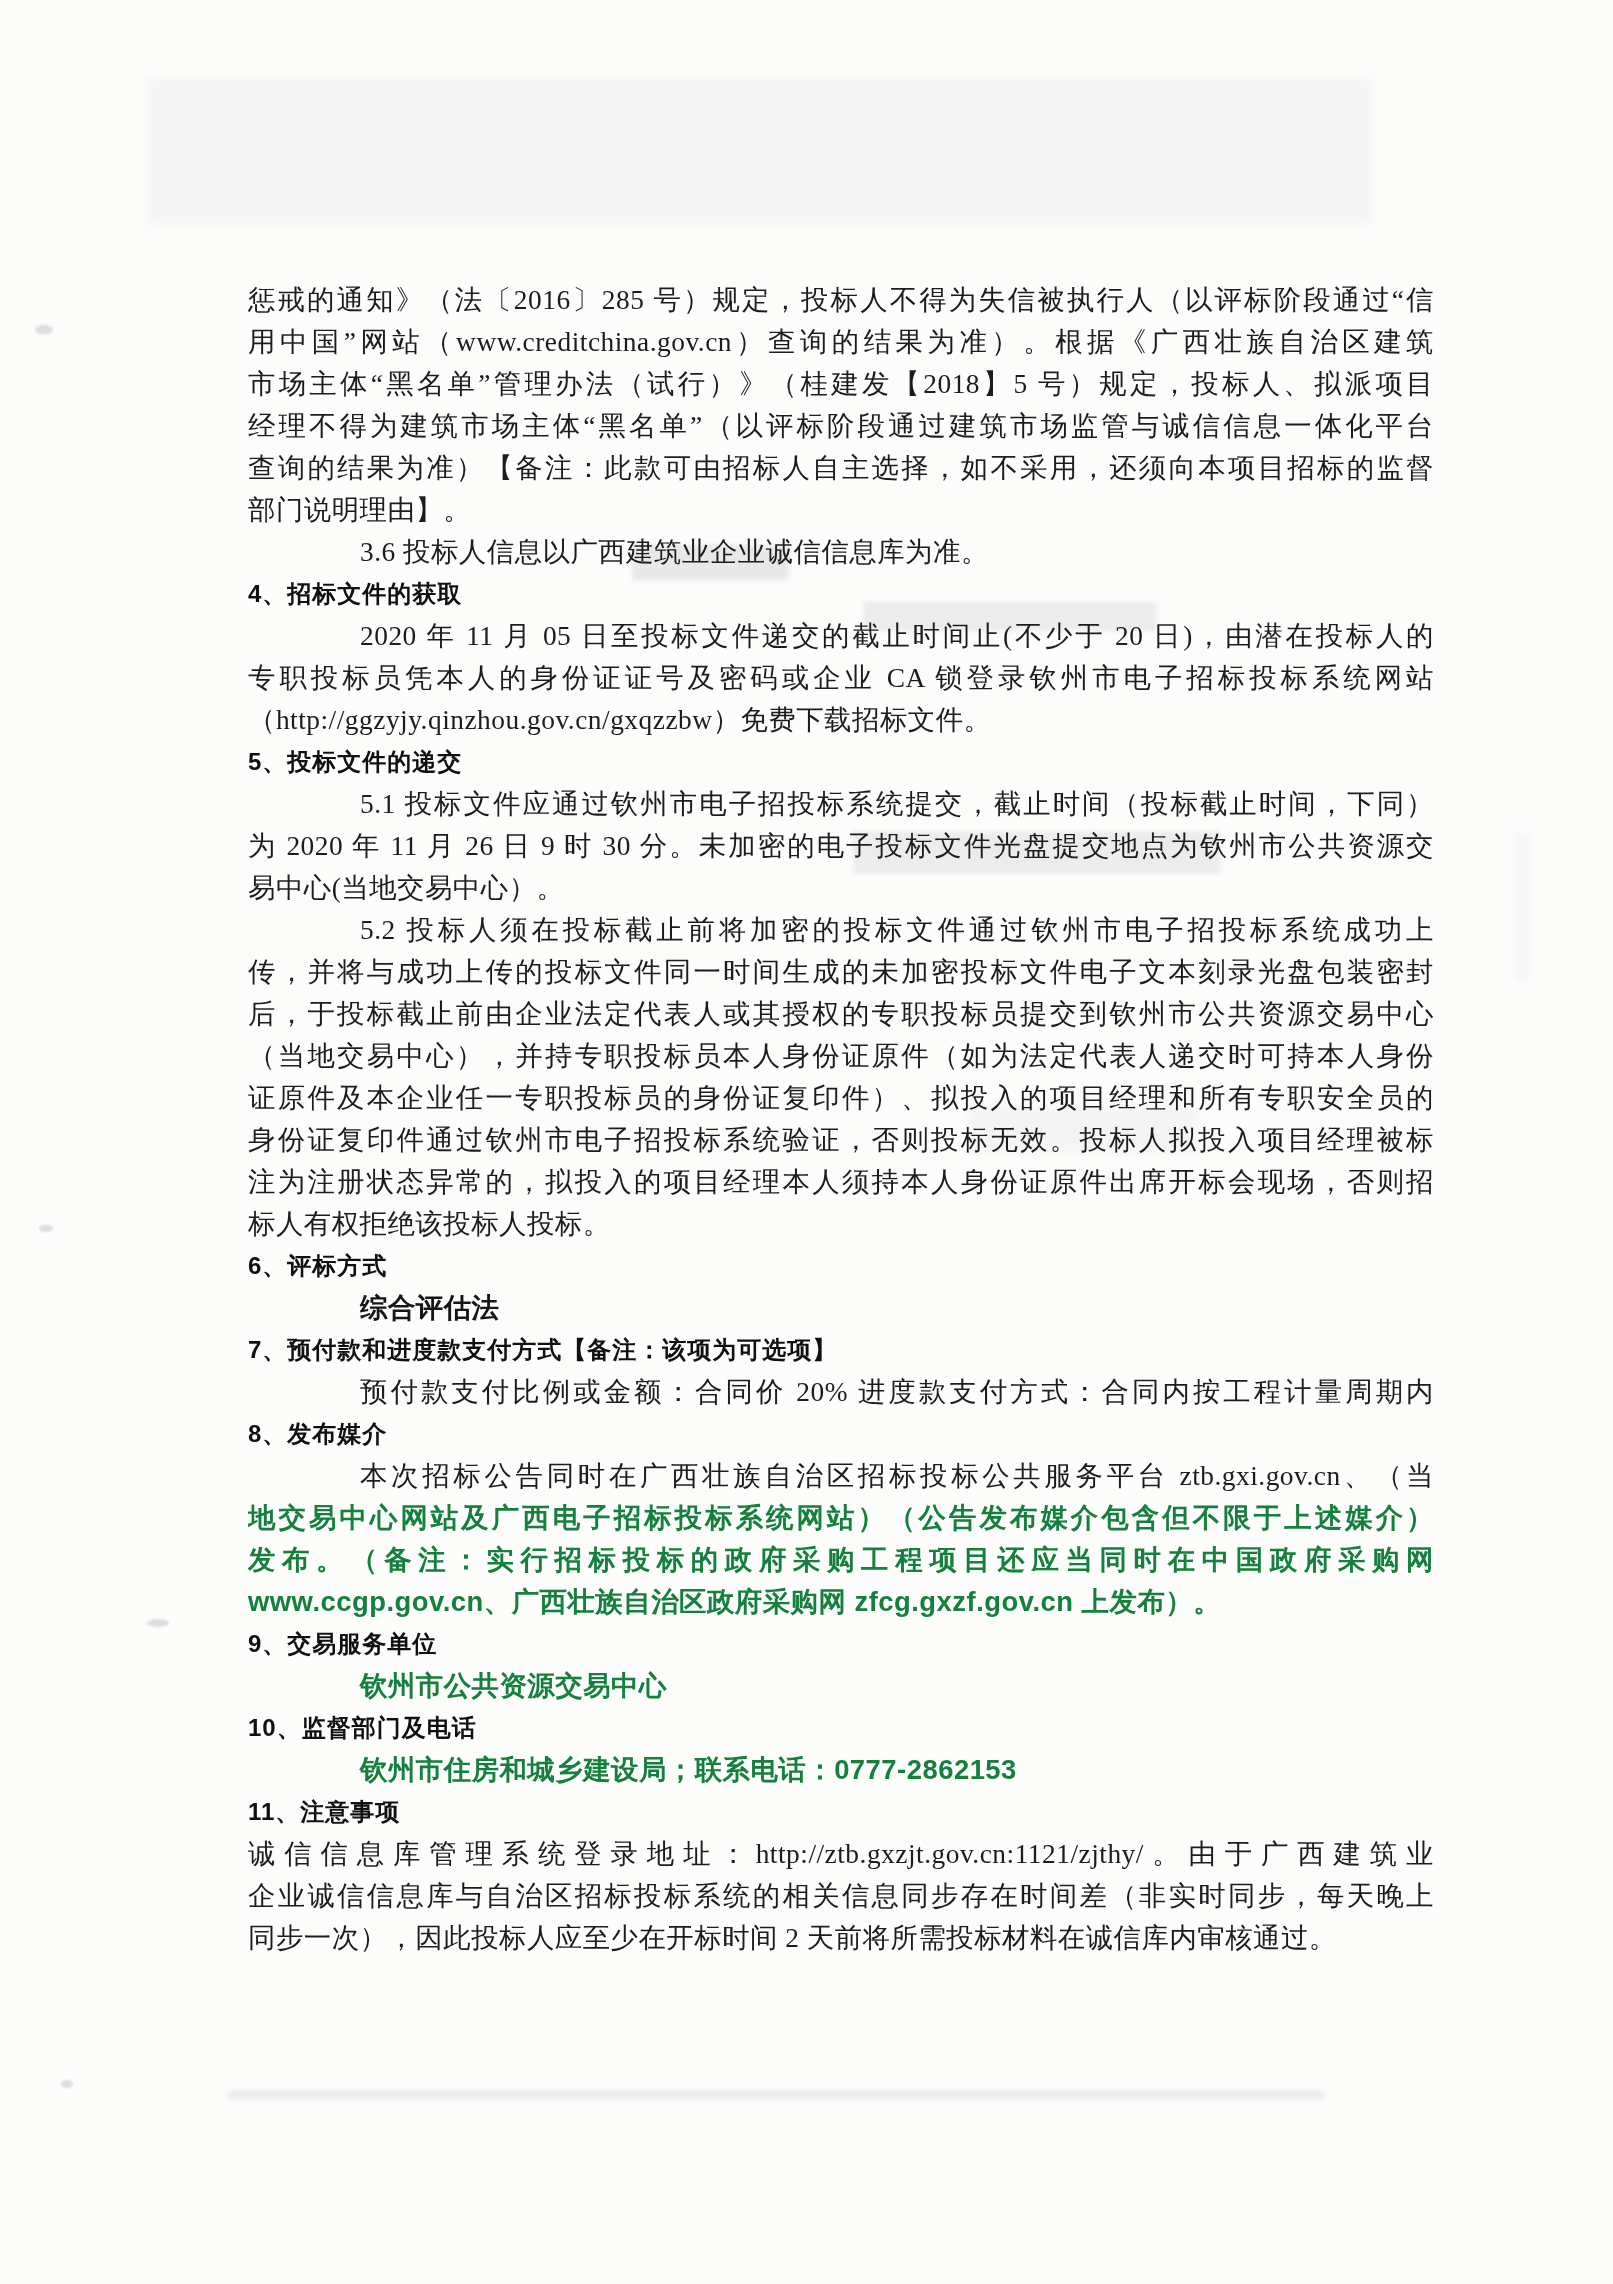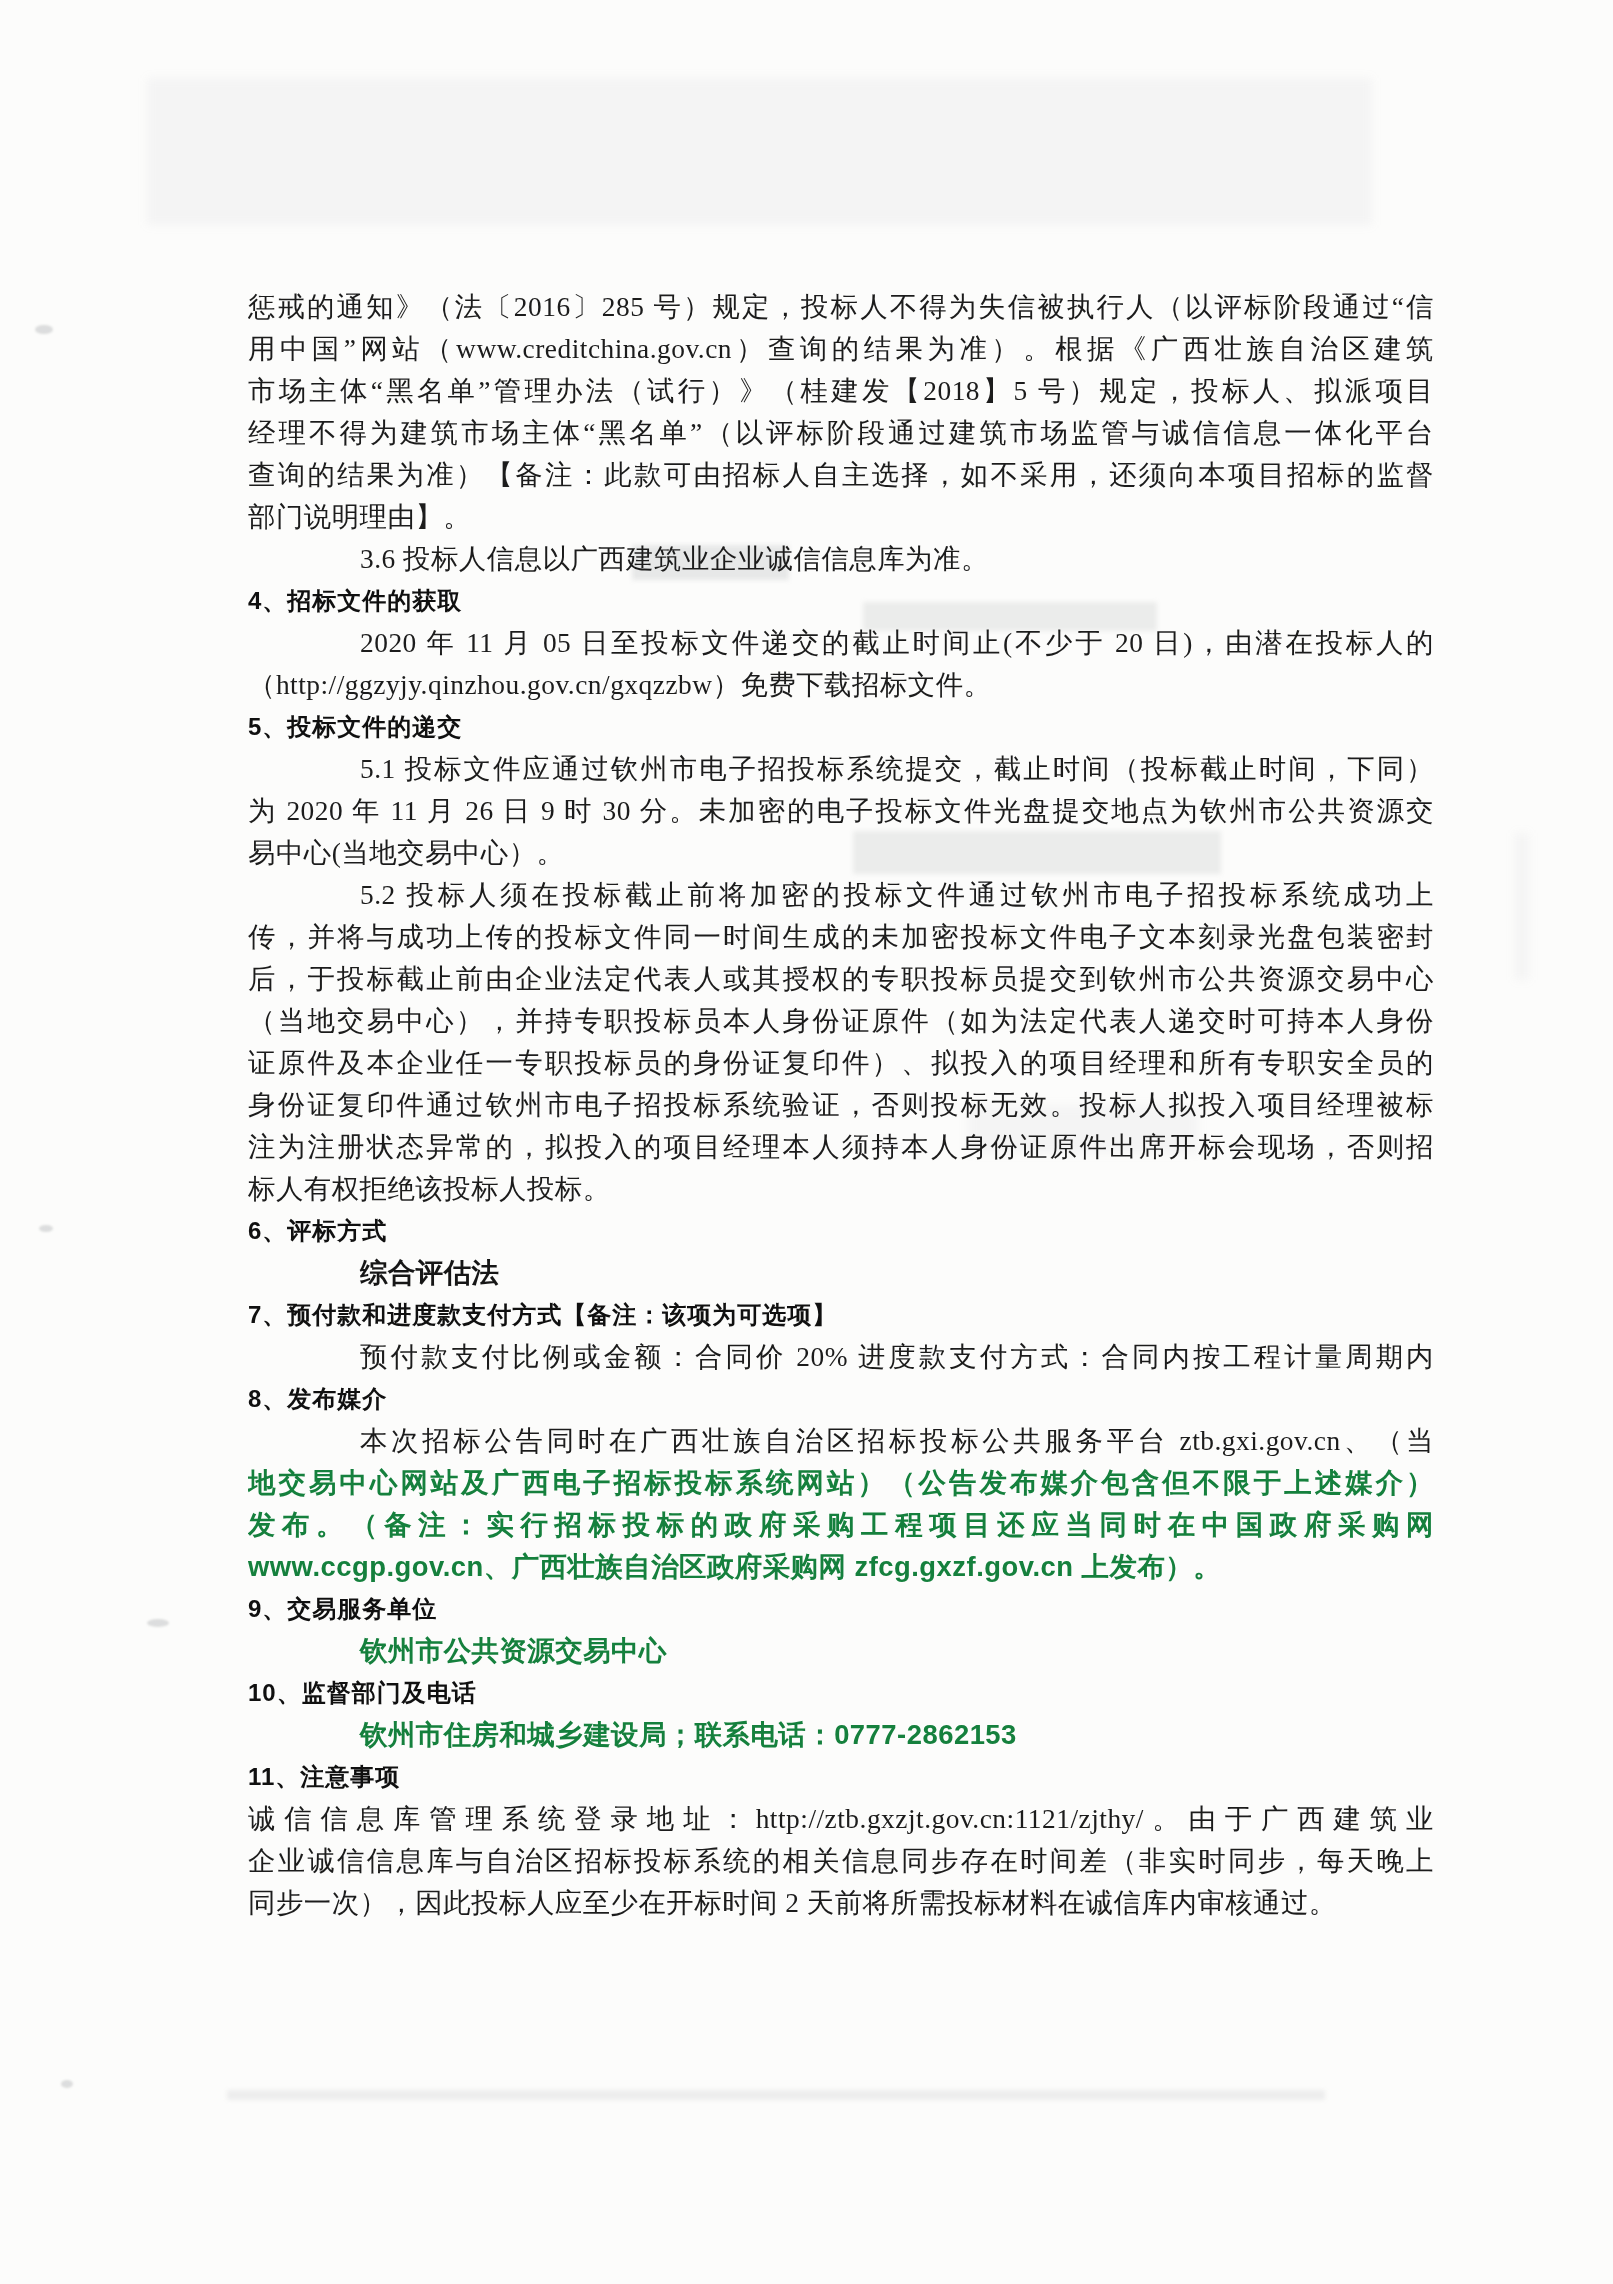--- a/index.html
+++ b/index.html
@@ -5,21 +5,21 @@
   html,body{margin:0;padding:0;}
   .page{
     position:relative;
     width:1613px;height:2285px;
     background:#fcfcfb;
     overflow:hidden;
     color:#1c1c1c;
   }
   .doc{
     position:absolute;
-    left:248px;top:286px;width:1186px;
+    left:248px;top:279px;width:1186px;
     font-family:"Liberation Serif","DejaVu Serif",serif;
     font-size:27.4px;
     line-height:42px;
     color:#1c1c1c;
   }
   .ln{
     min-height:42px;
     max-height:42px;
     overflow:hidden;
     text-align:left;
@@ -74,20 +74,21 @@
   <div class="doc">
     <div class="ln just">惩戒的通知》（法〔2016〕285 号）规定，投标人不得为失信被执行人（以评标阶段通过“信</div>
     <div class="ln just">用中国”网站（www.creditchina.gov.cn）查询的结果为准）。根据《广西壮族自治区建筑</div>
     <div class="ln just">市场主体“黑名单”管理办法（试行）》（桂建发【2018】5 号）规定，投标人、拟派项目</div>
     <div class="ln just">经理不得为建筑市场主体“黑名单”（以评标阶段通过建筑市场监管与诚信信息一体化平台</div>
     <div class="ln just">查询的结果为准）【备注：此款可由招标人自主选择，如不采用，还须向本项目招标的监督</div>
     <div class="ln">部门说明理由】。</div>
     <div class="ln ind">3.6 投标人信息以广西建筑业企业诚信信息库为准。</div>
     <div class="ln hd">4、招标文件的获取</div>
     <div class="ln ind just">2020 年 11 月 05 日至投标文件递交的截止时间止(不少于 20 日)，由潜在投标人的</div>
+    <div class="ln just">专职投标员凭本人的身份证证号及密码或企业 CA 锁登录钦州市电子招标投标系统网站</div>
     <div class="ln">（http://ggzyjy.qinzhou.gov.cn/gxqzzbw）免费下载招标文件。</div>
     <div class="ln hd">5、投标文件的递交</div>
     <div class="ln ind just">5.1 投标文件应通过钦州市电子招投标系统提交，截止时间（投标截止时间，下同）</div>
     <div class="ln just">为 2020 年 11 月 26 日 9 时 30 分。未加密的电子投标文件光盘提交地点为钦州市公共资源交</div>
     <div class="ln">易中心(当地交易中心）。</div>
     <div class="ln ind just">5.2 投标人须在投标截止前将加密的投标文件通过钦州市电子招投标系统成功上</div>
     <div class="ln just">传，并将与成功上传的投标文件同一时间生成的未加密投标文件电子文本刻录光盘包装密封</div>
     <div class="ln just">后，于投标截止前由企业法定代表人或其授权的专职投标员提交到钦州市公共资源交易中心</div>
     <div class="ln just">（当地交易中心），并持专职投标员本人身份证原件（如为法定代表人递交时可持本人身份</div>
     <div class="ln just">证原件及本企业任一专职投标员的身份证复印件）、拟投入的项目经理和所有专职安全员的</div>

